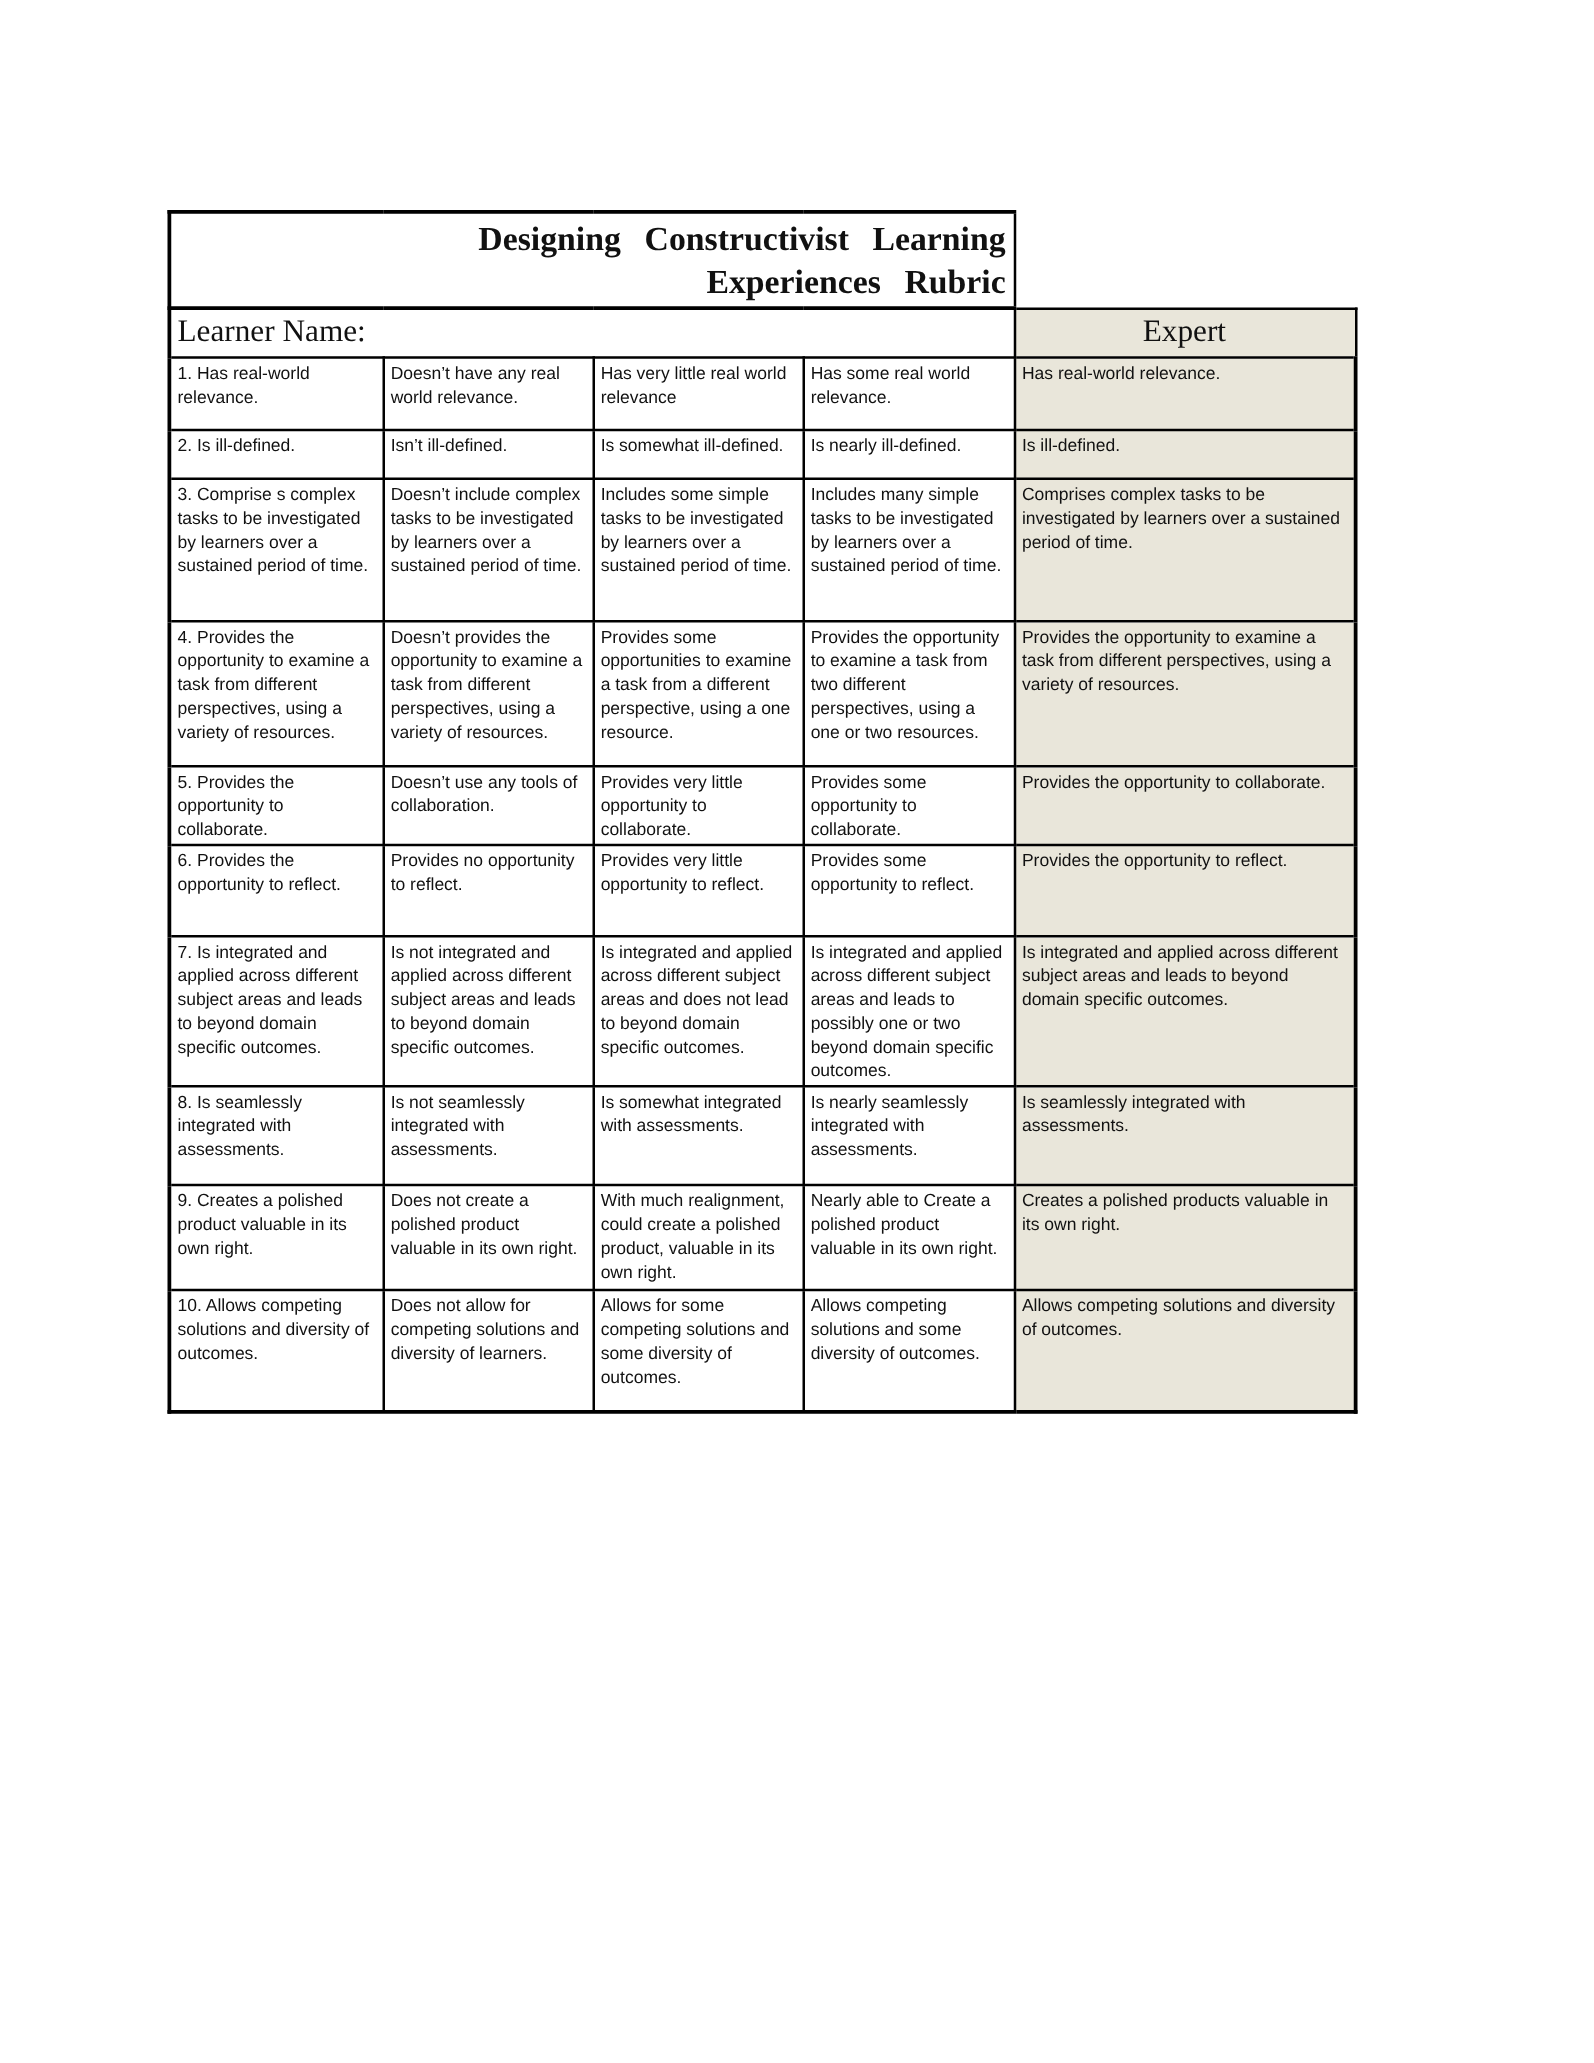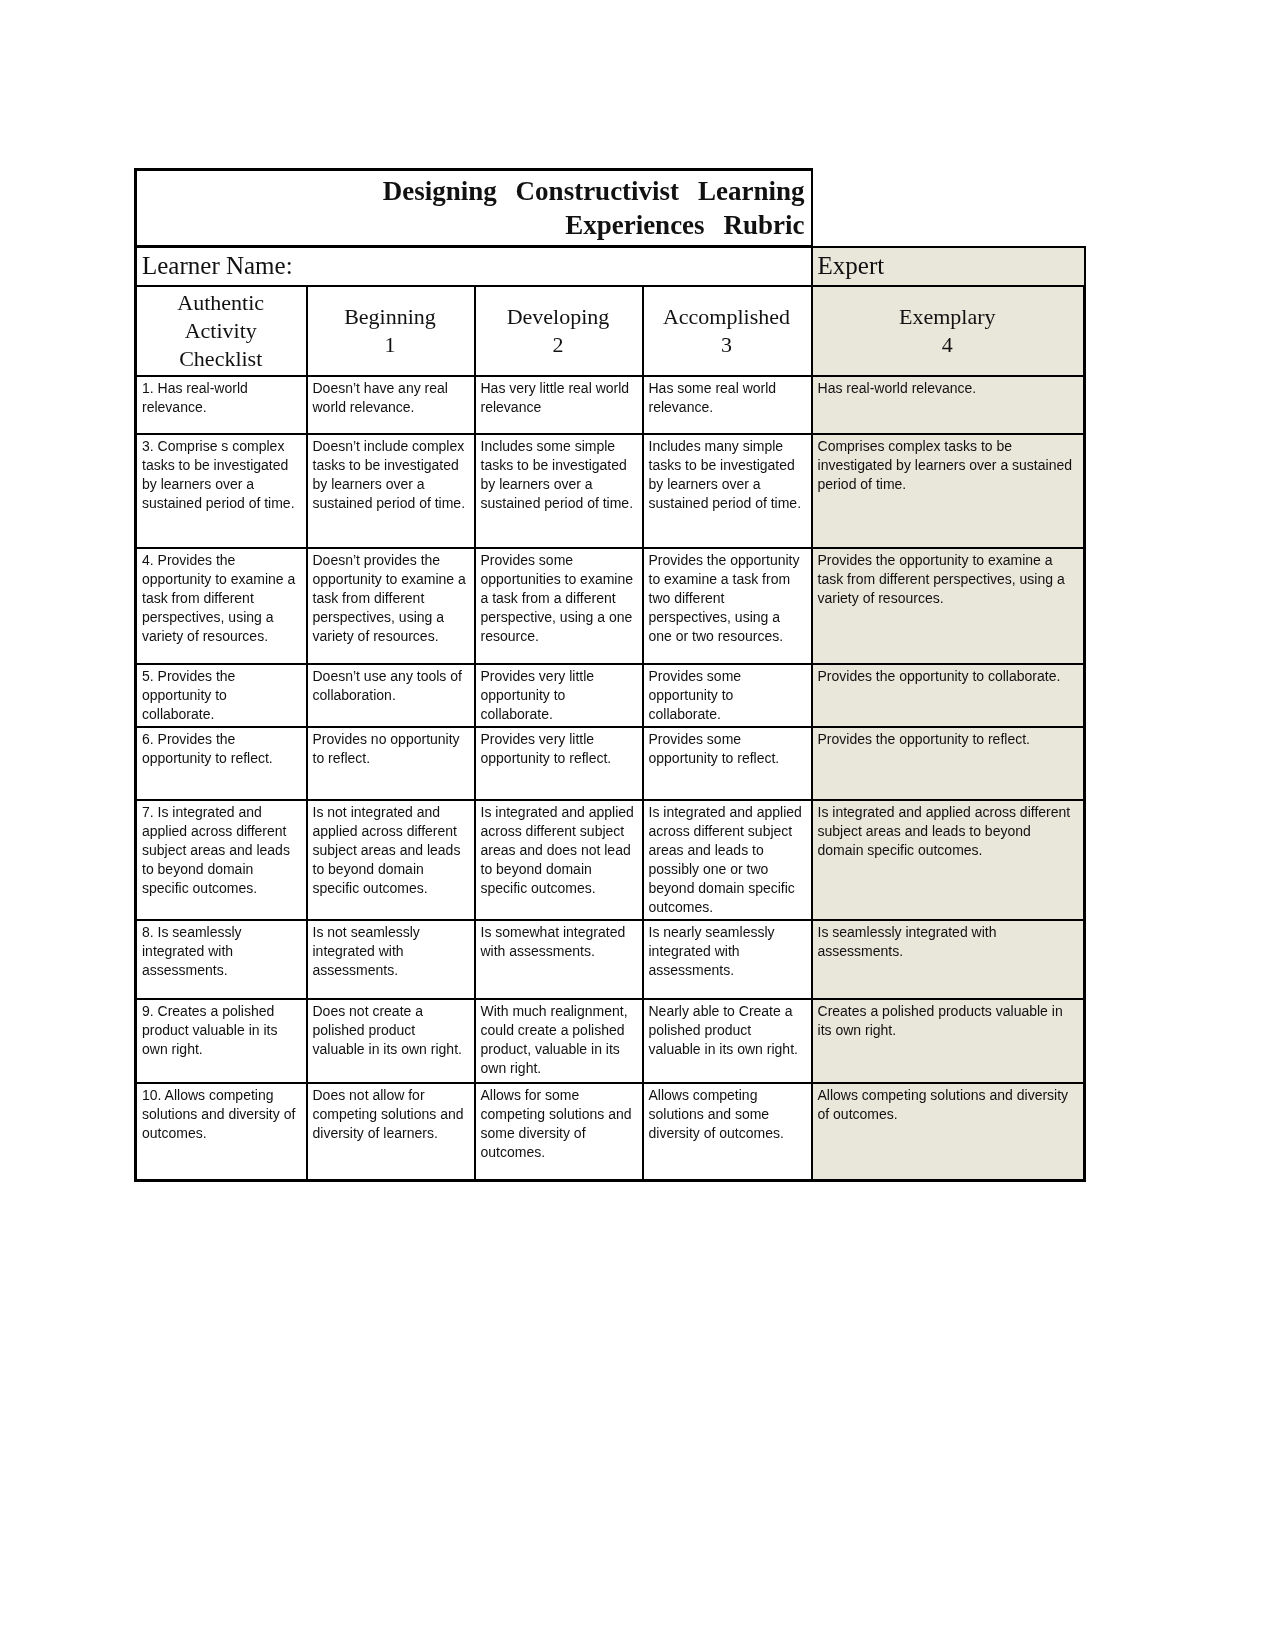--- a/index.html
+++ b/index.html
@@ -62,20 +62,21 @@
     font-size: 25px !important;
     line-height: 30px !important;
     vertical-align: middle !important;
     color: #000;
   }
   .expert-cell {
     font-family: "Liberation Serif", "DejaVu Serif", serif;
     font-size: 25px !important;
     line-height: 30px !important;
     vertical-align: middle !important;
+    text-align: center;
     color: #000;
   }
   .col-exemplary, .expert-cell {
     background: var(--expert-bg);
   }
   .head-cell {
     font-family: "Liberation Serif", "DejaVu Serif", serif;
     font-size: 22px !important;
     line-height: 28px !important;
     color: var(--header-red);
@@ -106,48 +107,34 @@
         <td class="title-cell" colspan="4">Designing Constructivist Learning
 Experiences Rubric</td>
         <td class="ghost-cell"></td>
       </tr>
 
       <tr style="height:39px">
         <td class="learner-cell" colspan="4">Learner Name:</td>
         <td class="expert-cell">Expert</td>
       </tr>
 
-      <tr style="height:83px">
-        <td class="head-cell checklist">Authentic
-Activity
-Checklist</td>
-        <td class="head-cell">
-          <span class="level-name">Beginning</span>
-          <span class="level-number">1</span>
-        </td>
-        <td class="head-cell">
-          <span class="level-name">Developing</span>
-          <span class="level-number">2</span>
-        </td>
-        <td class="head-cell">
-          <span class="level-name">Accomplished</span>
-          <span class="level-number">3</span>
-        </td>
-        <td class="head-cell col-exemplary">
-          <span class="level-name">Exemplary</span>
-          <span class="level-number">4</span>
-        </td>
-      </tr>
 
       <tr style="height:58px">
         <td class="criterion">1. Has real-world relevance.</td>
         <td>Doesn’t have any real world relevance.</td>
         <td>Has very little real world relevance</td>
         <td>Has some real world relevance.</td>
         <td class="col-exemplary">Has real-world relevance.</td>
+      </tr>
+      <tr style="height:39px">
+        <td class="criterion">2. Is ill-defined.</td>
+        <td>Isn’t ill-defined.</td>
+        <td>Is somewhat ill-defined.</td>
+        <td>Is nearly ill-defined.</td>
+        <td class="col-exemplary">Is ill-defined.</td>
       </tr>
       <tr style="height:114px">
         <td class="criterion">3. Comprise s complex tasks to be investigated by learners over a sustained period of time.</td>
         <td>Doesn’t include complex tasks to be investigated by learners over a sustained period of time.</td>
         <td>Includes some simple tasks to be investigated by learners over a sustained period of time.</td>
         <td>Includes many simple tasks to be investigated by learners over a sustained period of time.</td>
         <td class="col-exemplary">Comprises complex tasks to be investigated by learners over a sustained period of time.</td>
       </tr>
       <tr style="height:116px">
         <td class="criterion">4. Provides the opportunity to examine a task from different perspectives, using a variety of resources.</td>

